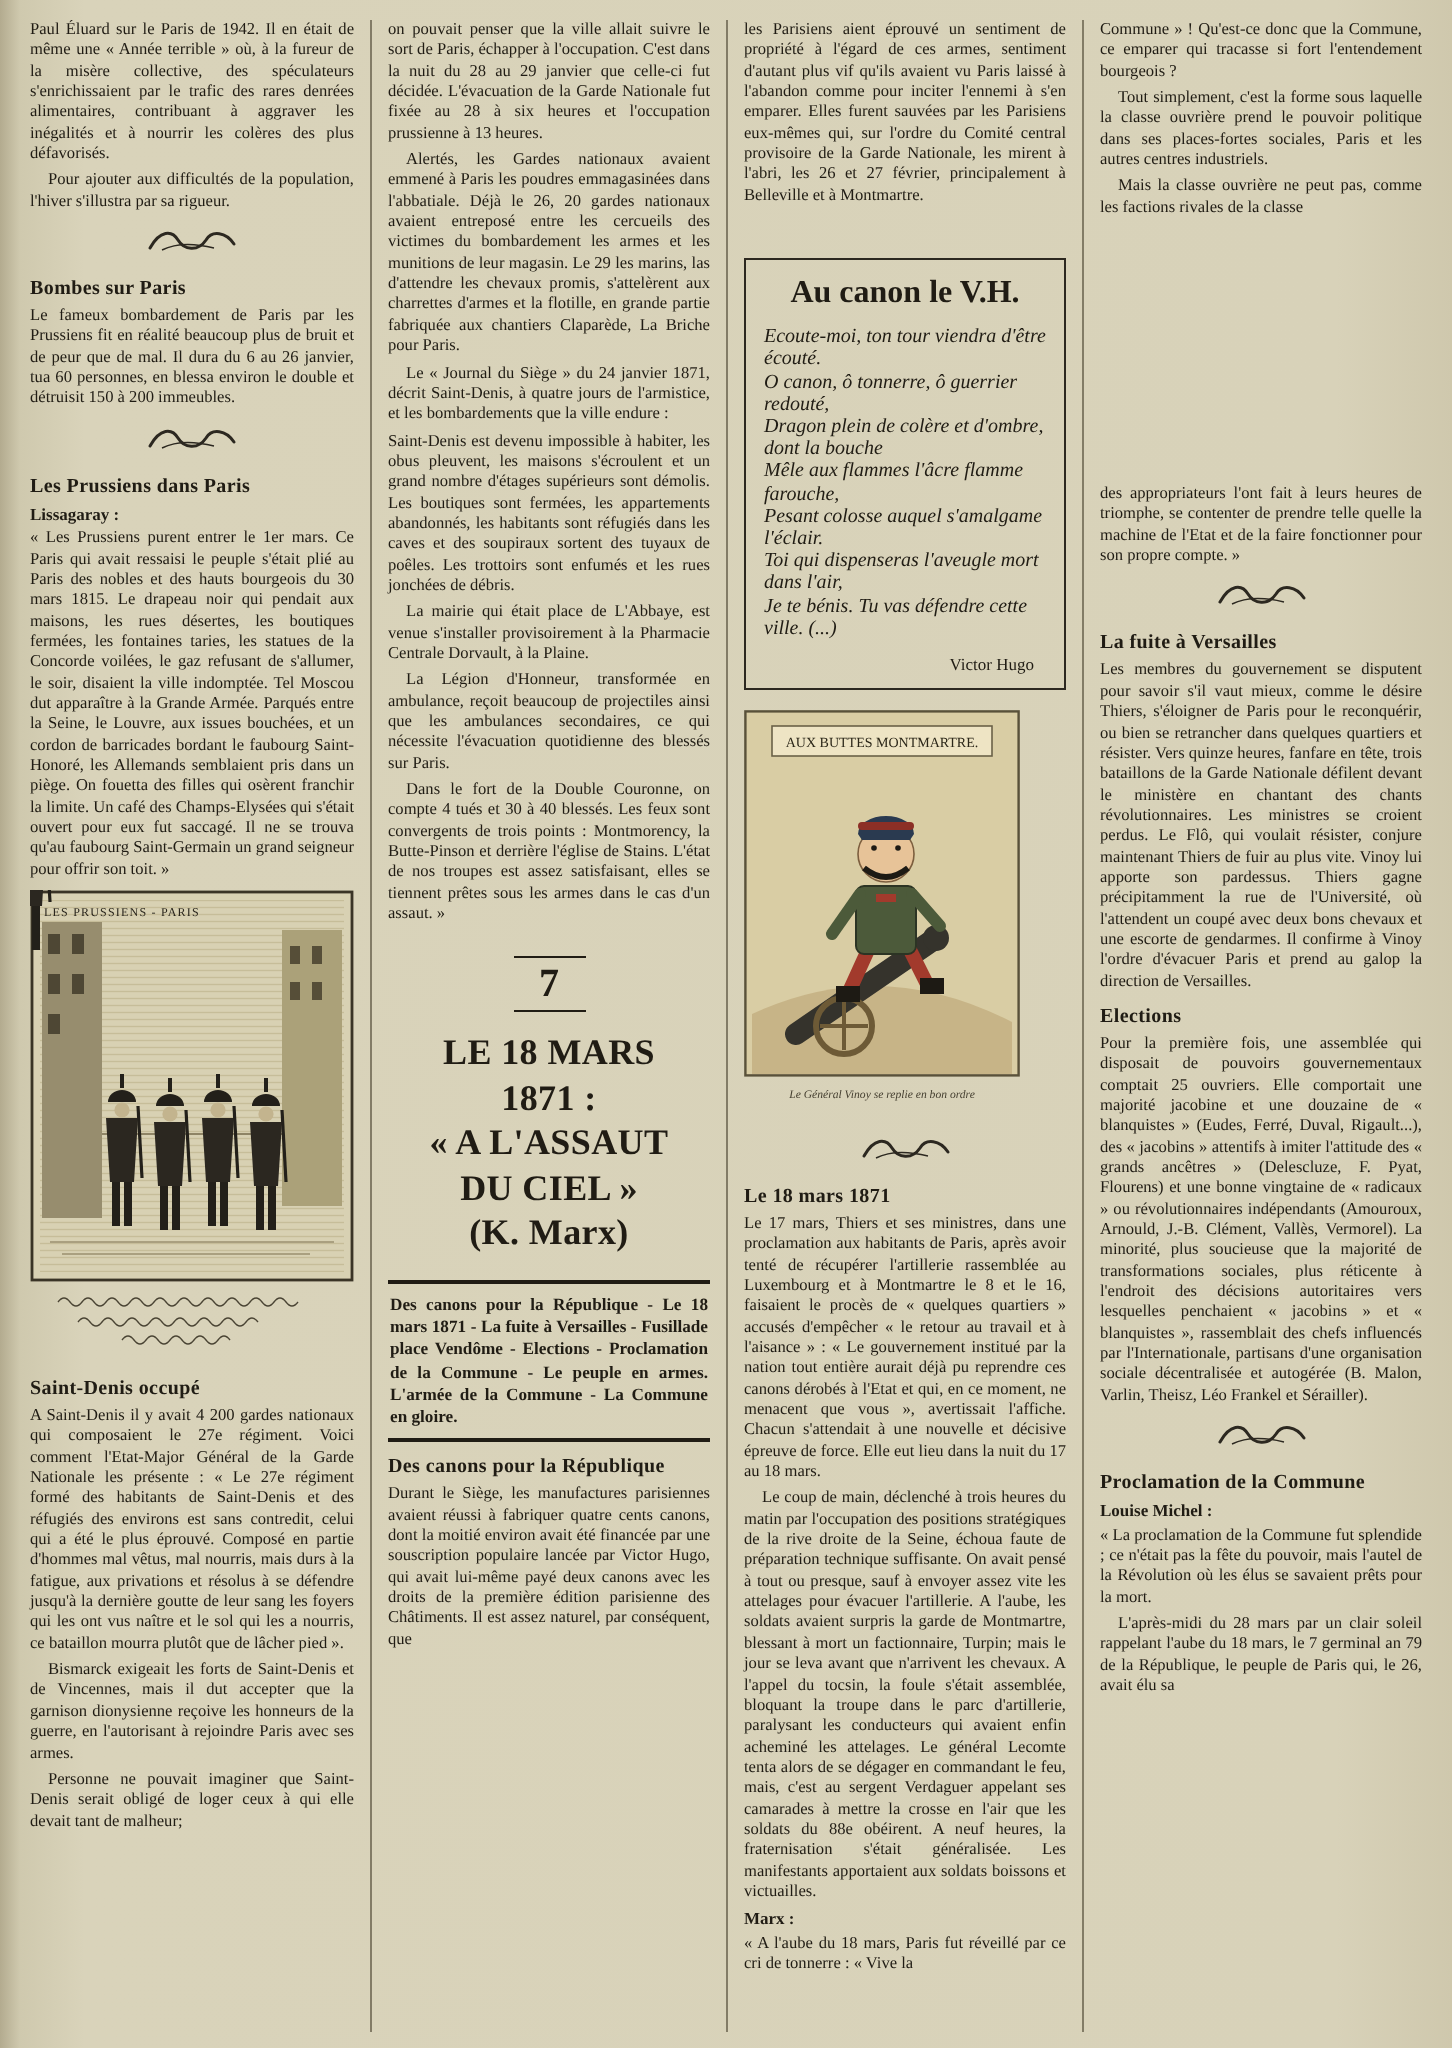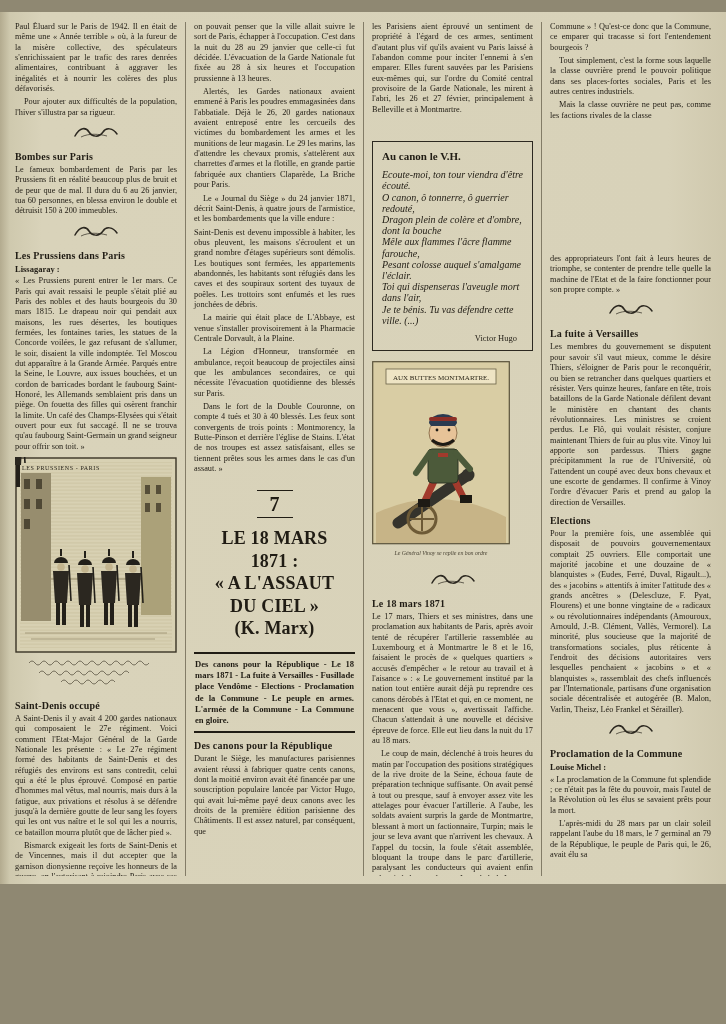--- a/index.html
+++ b/index.html
@@ -1,31 +1,31 @@
 <!DOCTYPE html>
 <html><head>
 <meta charset="utf-8">
 <style>
   *{box-sizing:border-box;margin:0;padding:0}
   html,body{background:#8f8872}
-  .page{width:726px;height:872px;margin:12px auto;position:relative;overflow:hidden;
+  .page{width:726px;height:1024px;margin:0 auto;position:relative;overflow:hidden;
     background:linear-gradient(90deg,#b3ab8f 0,#cfc9ae 10px,#d9d3ba 42px,#d8d2b9 92%,#cfc8ad 100%);
     font-family:"Liberation Serif","DejaVu Serif",serif;color:#201c14}
   .cols{display:flex;height:100%;padding:10px 7px 8px}
   .col{flex:0 0 178px;max-width:178px;padding:0 8px;overflow:hidden}
   .col+.col{border-left:1px solid rgba(60,52,34,.55)}
   p{font-size:8.3px;line-height:10.35px;text-align:justify;text-indent:9px;margin-bottom:3px}
   p.ni{text-indent:0}
   .sec{font-size:10px;font-weight:700;margin:7px 0 3px;letter-spacing:.2px}
   .by{font-size:8.5px;font-weight:700;text-indent:0;margin:2px 0}
   .fleuron{display:flex;justify-content:center;padding:5px 0 4px}
   .figure{margin:5px 0 3px;text-align:center}
   .figure.left{text-align:left}
   .vh-box{border:1.2px solid #2c2820;padding:8px 9px 7px;margin:26px 0 10px}
-  .vh-title{text-align:left;font-weight:700;font-size:11px;margin-bottom:7px}
+  .vh-title{text-align:center;font-weight:700;font-size:16px;margin-bottom:7px}
   .vh-poem{font-style:italic;font-size:10px;line-height:11.2px;white-space:pre-line;text-align:left;text-indent:0}
   .vh-sig{text-align:right;font-size:8.5px;margin-top:7px;padding-right:6px}
   .chap{margin:16px 0 6px;text-align:center}
   .rule-s{width:36px;border-top:1.3px solid #201c14;margin:0 auto}
   .chap-num{font-size:20px;font-weight:700;line-height:26px}
   .chap-title{font-size:18px;font-weight:700;line-height:22.5px;white-space:pre-line;margin-top:9px;letter-spacing:.2px}
   .toc{border-top:2.6px solid #201c14;border-bottom:2.6px solid #201c14;margin:12px 0 6px;padding:5px 1px;font-size:8.6px;font-weight:700;line-height:11.2px;text-align:justify;text-indent:0}
   .sp{height:130px}
   svg text{font-family:"Liberation Serif","DejaVu Serif",serif}
 </style>

